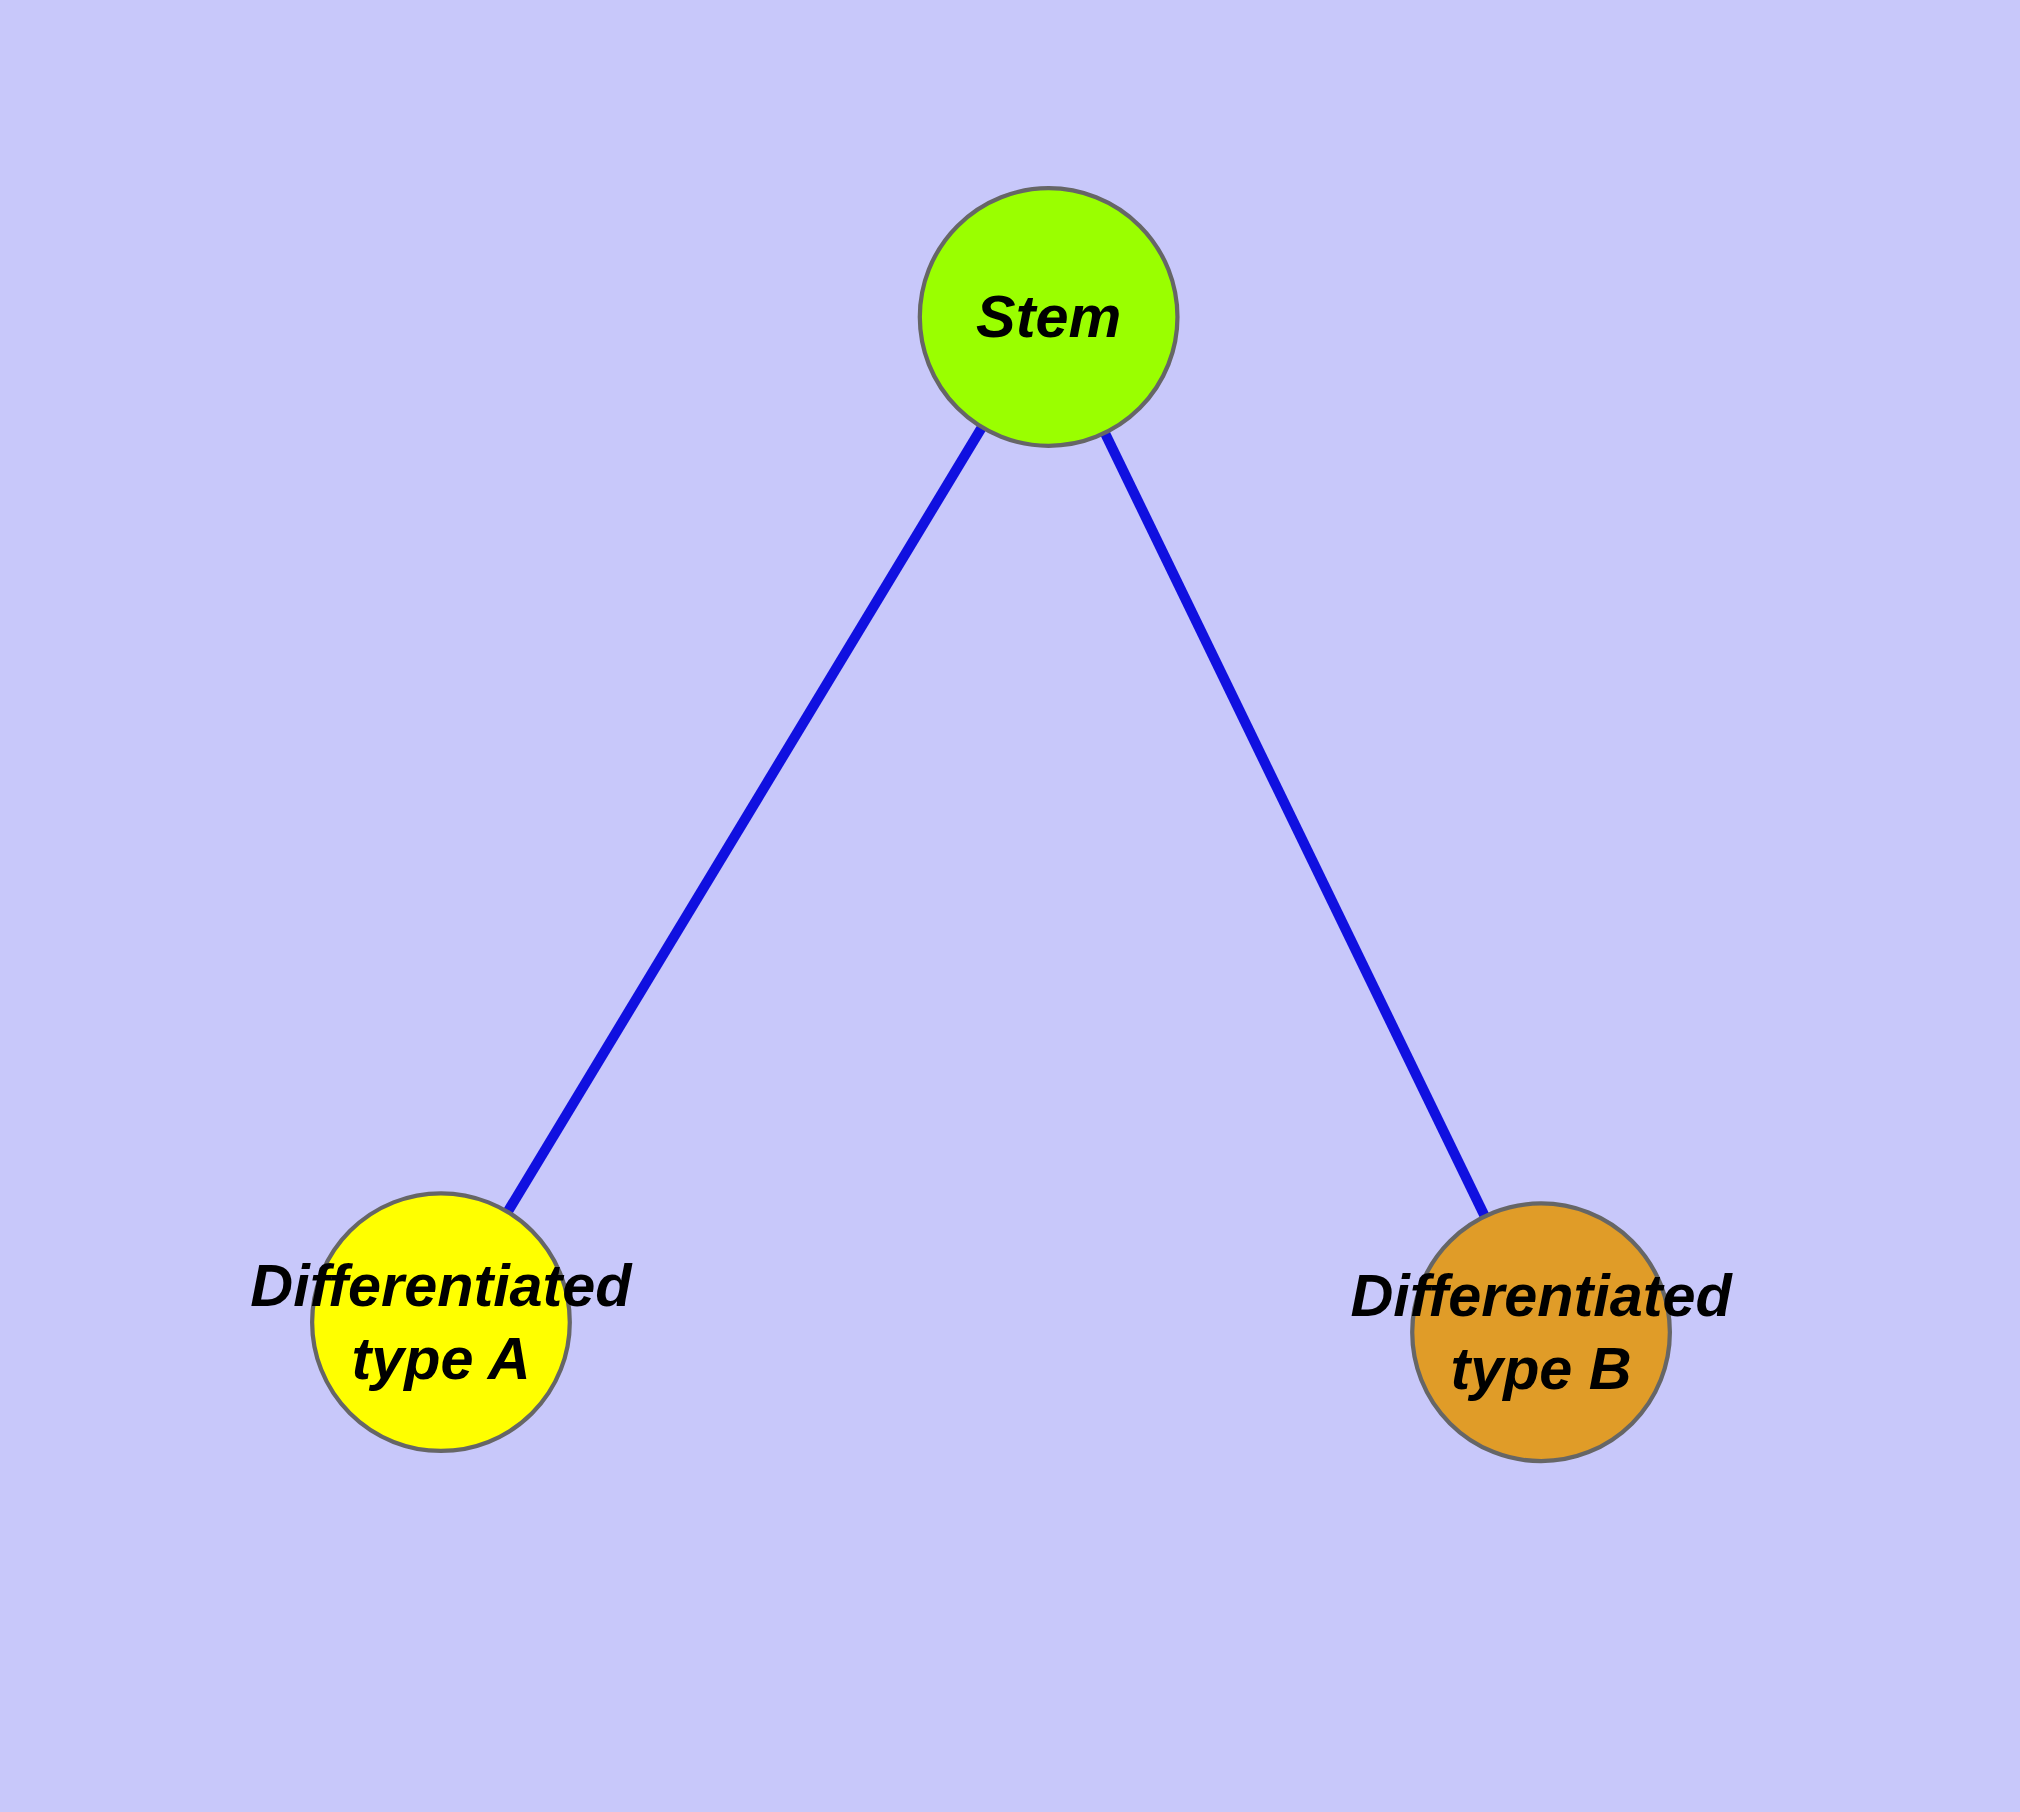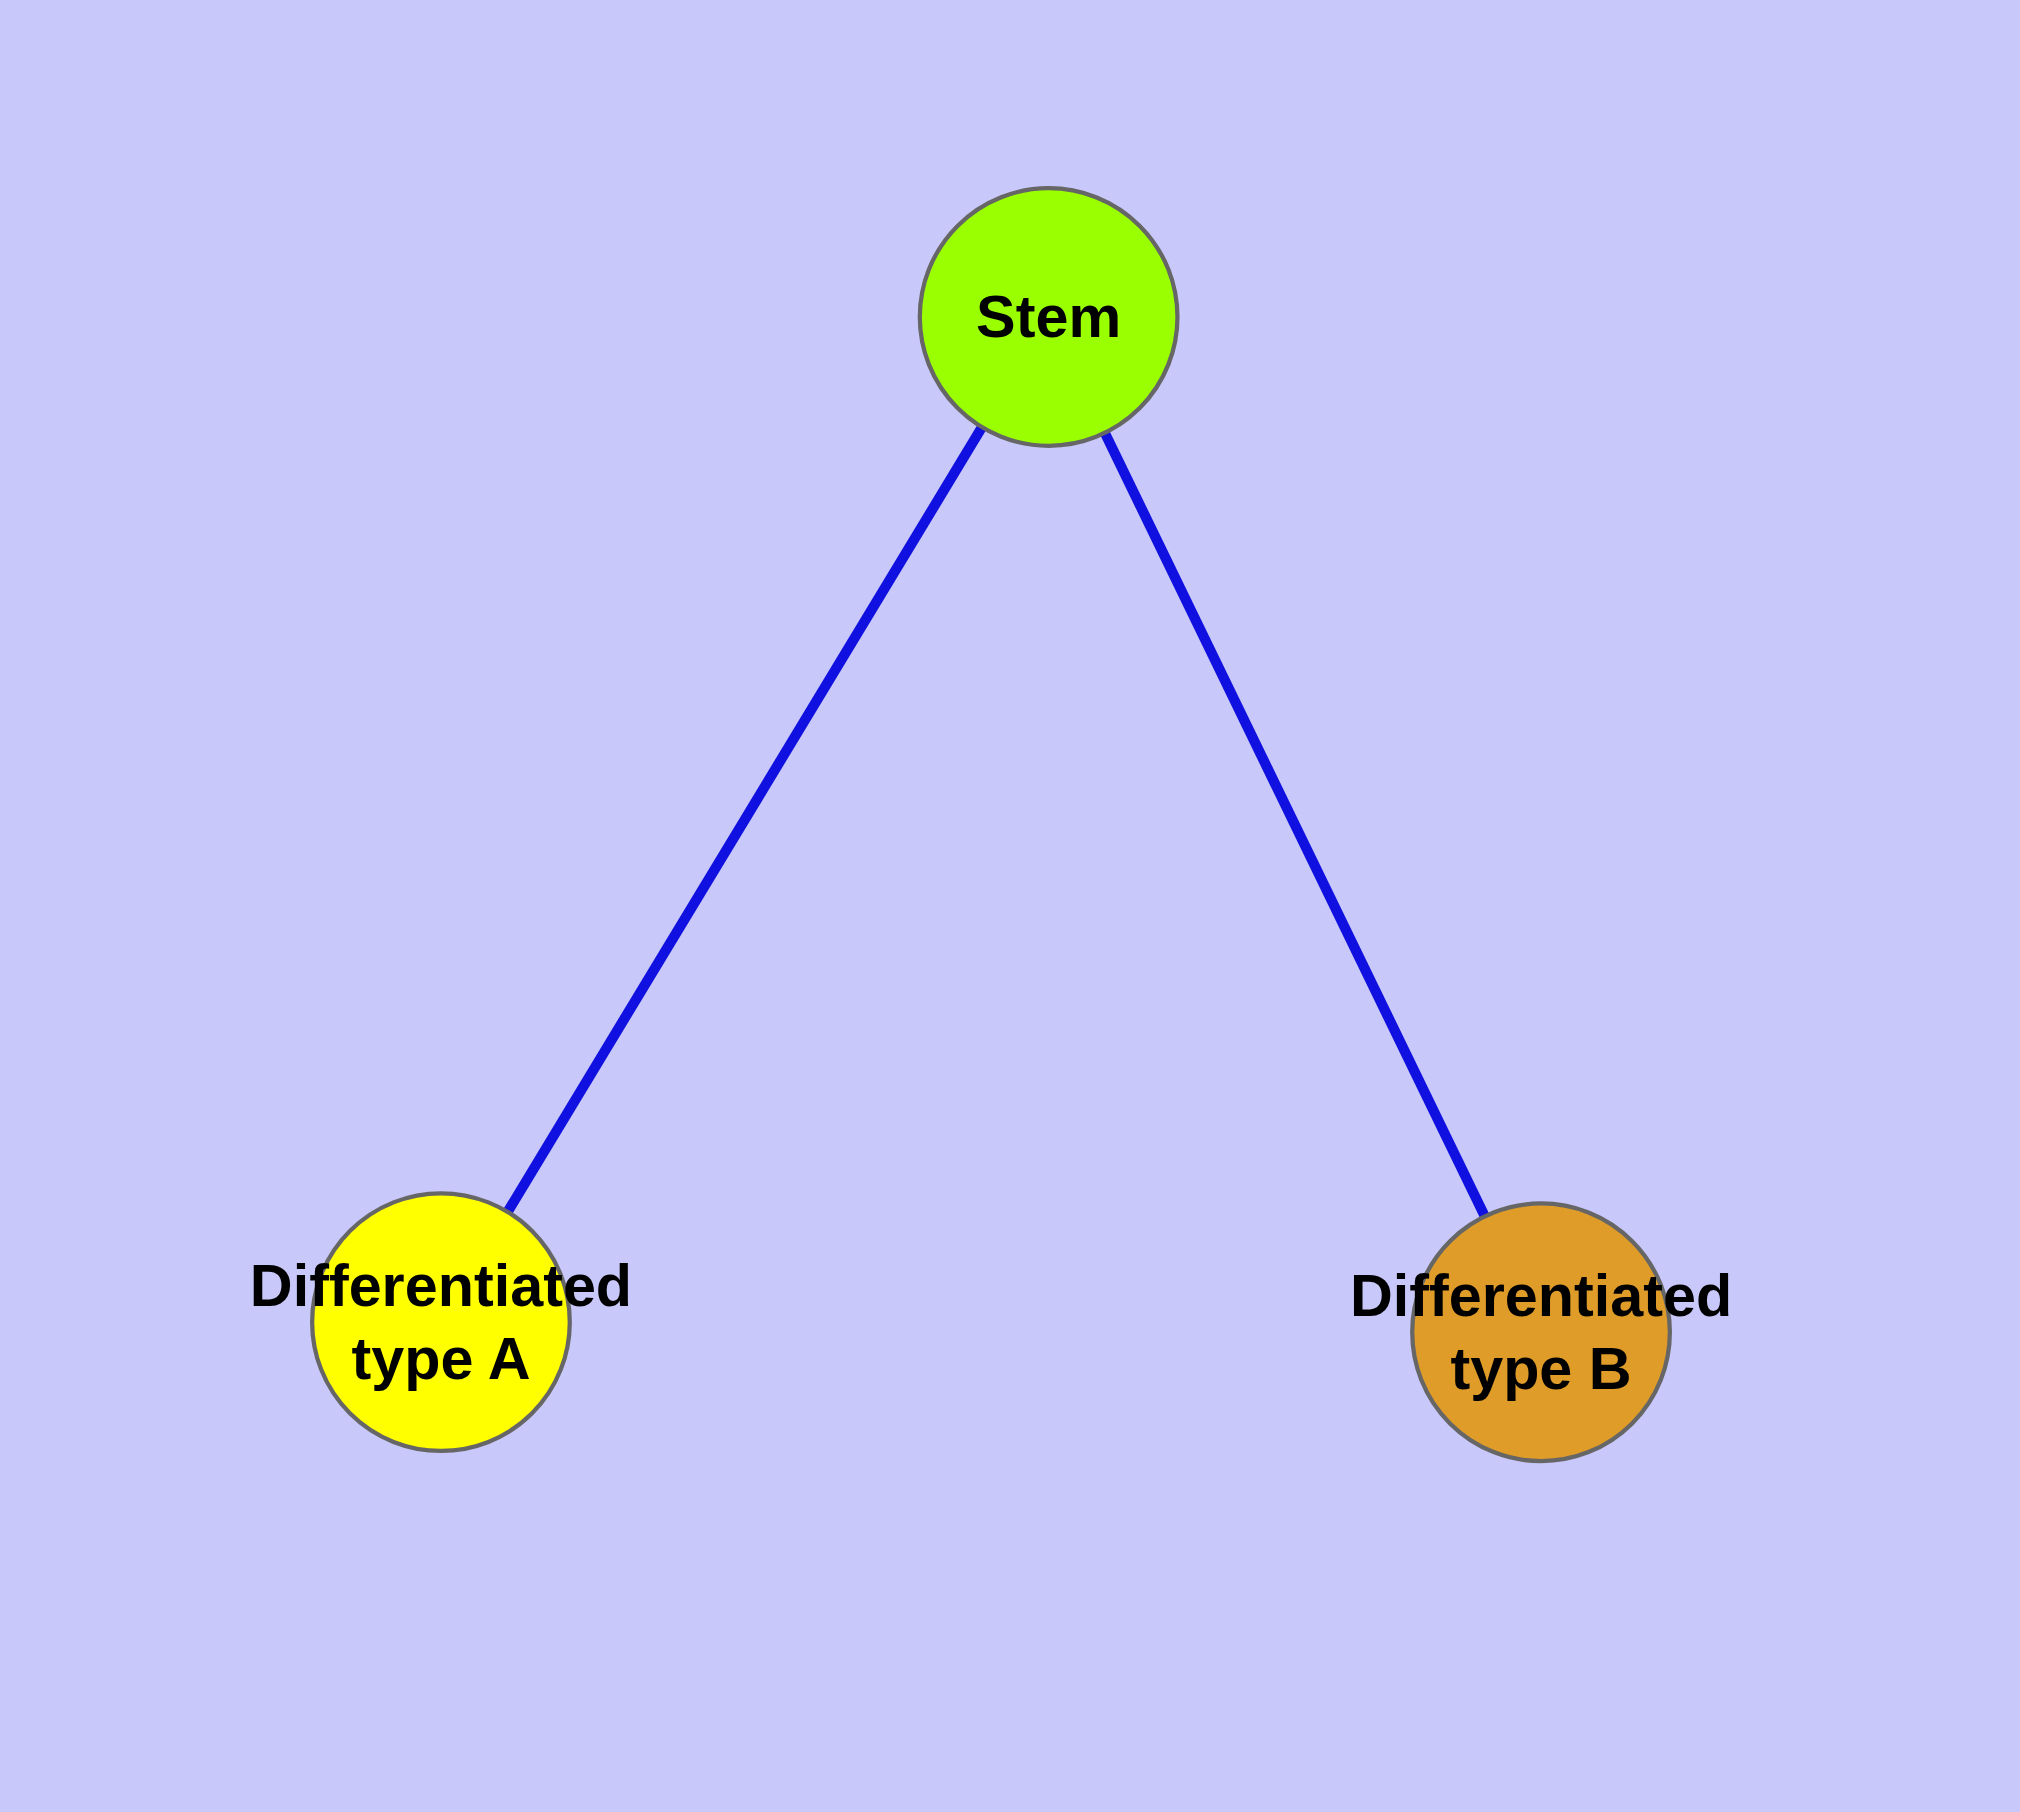--- a/index.html
+++ b/index.html
@@ -9,20 +9,21 @@
   body {
     width: 2021px;
     height: 1812px;
     overflow: hidden;
     font-family: "Liberation Sans", sans-serif;
   }
   #canvas {
     position: relative;
     width: 2021px;
     height: 1474px;
+    font-style: italic;
   }
   #graph-svg {
     position: absolute;
     top: 0;
     left: 0;
     width: 2021px;
     height: 1812px;
     display: block;
   }
   .node-label {

